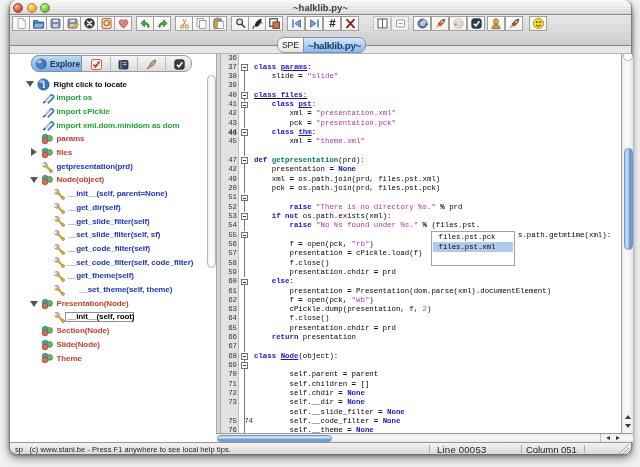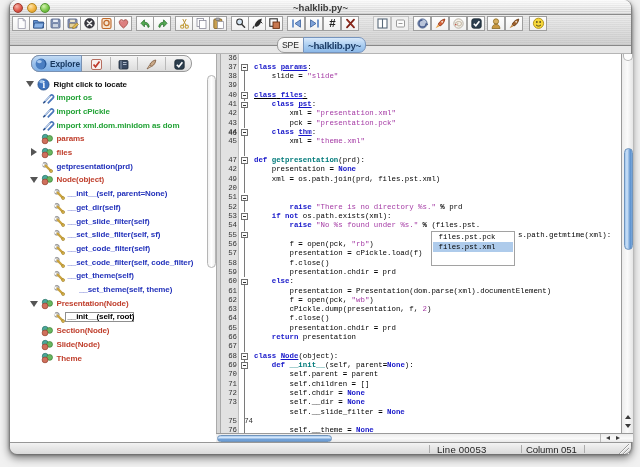--- a/index.html
+++ b/index.html
@@ -480,20 +480,21 @@
 <div class="fl" style="top:109.92px;height:2.42px;"></div>
 <div class="cl" style="top:102.02px;"><span class="k">def</span> <span class="fn">getpresentation</span>(prd):</div>
 <div class="ln" style="top:111.34px;">42</div>
 <div class="fl" style="top:111.34px;height:9.32px;"></div>
 <div class="cl" style="top:111.34px;">    presentation <span class="o">=</span> <span class="k">None</span></div>
 <div class="ln" style="top:120.66px;">49</div>
 <div class="fl" style="top:120.66px;height:9.32px;"></div>
 <div class="cl" style="top:120.66px;">    xml <span class="o">=</span> os.path.join(prd, files.pst.xml)</div>
 <div class="ln" style="top:129.98px;">20</div>
 <div class="fl" style="top:129.98px;height:9.32px;"></div>
+<div class="cl" style="top:129.98px;">    pck <span class="o">=</span> os.path.join(prd, files.pst.pck)</div>
 <div class="ln" style="top:139.30px;">51</div>
 <div class="fb" style="top:140.70px;">
           <i></i>
         </div>
 <div class="fl" style="top:147.20px;height:2.42px;"></div>
 <div class="ln" style="top:148.62px;">52</div>
 <div class="fl" style="top:148.62px;height:9.32px;"></div>
 <div class="cl" style="top:148.62px;">        <span class="k">raise</span> <span class="s">"There is no directory %s."</span> <span class="o">%</span> prd</div>
 <div class="ln" style="top:157.94px;">53</div>
 <div class="fb" style="top:159.34px;">
@@ -551,38 +552,38 @@
 <div class="fb" style="top:299.14px;">
           <i></i>
         </div>
 <div class="fl" style="top:305.64px;height:2.42px;"></div>
 <div class="cl" style="top:297.74px;"><span class="k">class</span> <span class="cn">Node</span>(object):</div>
 <div class="ln" style="top:307.06px;">69</div>
 <div class="fb" style="top:308.46px;">
           <i></i>
         </div>
 <div class="fl" style="top:314.96px;height:2.42px;"></div>
-<div class="cl" style="top:307.06px;">    <span class="k">def</span> <span class="fn">__init__</span>(self, parent<span class="o">=</span><span class="k">None</span>):</div>
 <div class="ln" style="top:316.38px;">70</div>
 <div class="fl" style="top:316.38px;height:9.32px;"></div>
 <div class="cl" style="top:316.38px;">        self.parent <span class="o">=</span> parent</div>
 <div class="ln" style="top:325.70px;">71</div>
 <div class="fl" style="top:325.70px;height:9.32px;"></div>
 <div class="cl" style="top:325.70px;">        self.children <span class="o">=</span> []</div>
 <div class="ln" style="top:335.02px;">72</div>
 <div class="fl" style="top:335.02px;height:9.32px;"></div>
 <div class="cl" style="top:335.02px;">        self.chdir <span class="o">=</span> <span class="k">None</span></div>
 <div class="ln" style="top:344.34px;">73</div>
 <div class="fl" style="top:344.34px;height:9.32px;"></div>
 <div class="cl" style="top:344.34px;">        self.__dir <span class="o">=</span> <span class="k">None</span></div>
 <div class="ln" style="top:363px;margin-left:16px;">74</div>
 <div class="fl" style="top:353.66px;height:9.32px;"></div>
 <div class="cl" style="top:353.66px;">        self.__slide_filter <span class="o">=</span> <span class="k">None</span></div>
 <div class="ln" style="top:362.98px;">75</div>
 <div class="fl" style="top:362.98px;height:9.32px;"></div>
+<div class="cl" style="top:362.98px;">        self.__code_filter <span class="o">=</span> <span class="k">None</span></div>
 <div class="ln" style="top:372.30px;">76</div>
 <div class="fl" style="top:372.30px;height:9.32px;"></div>
 <div class="cl" style="top:372.30px;">        self.__theme <span class="o">=</span> <span class="k">None</span></div>
 <div class="cl" style="left:297px;top:176.58px;">s.path.getmtime(xml):</div>
 <div class="popup" style="left:209.5px;">
           <div class="r1">files.pst.pck</div>
           <div class="r2">files.pst.xml</div>
         </div>
 <div id="vsb">
 <div style="position:absolute;left:1px;top:0;width:9.5px;height:7px;background:#fdfdfd;border:1px solid #b5b5b5;border-top:none;border-radius:0 0 5px 5px;"></div>
@@ -592,20 +593,21 @@
 </div>
 </div>
 </div>
 <div id="hsb">
 <div id="hthumb"></div>
 <div style="position:absolute;right:32px;top:0;width:1px;height:9px;background:#bbb;"></div>
 <div style="position:absolute;right:23px;top:2px;width:0;height:0;border-top:2.8px solid transparent;border-bottom:2.8px solid transparent;border-right:4.2px solid #3a3a3a;"></div>
 <div style="position:absolute;right:13px;top:2px;width:0;height:0;border-top:2.8px solid transparent;border-bottom:2.8px solid transparent;border-left:4.2px solid #3a3a3a;"></div>
 </div>
 <div id="statusbar">
+<div style="position:absolute;left:5px;top:1.5px;font-size:7.5px;letter-spacing:0.05px;">sp&nbsp;&nbsp;&nbsp;(c) www.stani.be - Press F1 anywhere to see local help tips.</div>
 <div class="sbsep" style="left:419px;"></div>
 <div style="position:absolute;left:427px;top:0.5px;font-size:9.6px;letter-spacing:0.2px;">Line 00053</div>
 <div class="sbsep" style="left:511px;"></div>
 <div style="position:absolute;left:516px;top:0.5px;font-size:9.6px;letter-spacing:-0.1px;">Column 051</div>
 <div class="sbsep" style="left:574px;"></div>
 <svg id="grip" width="13" height="11" viewBox="0 0 13 11">
         <path d="M12 1 L2 11 M12 5 L6 11 M12 9 L10 11" stroke="#9a9a9a" stroke-width="1"></path>
         <path d="M12 2 L3 11 M12 6 L7 11 M12 10 L11 11" stroke="#fdfdfd" stroke-width="0.8"></path>
       </svg>
 </div>

